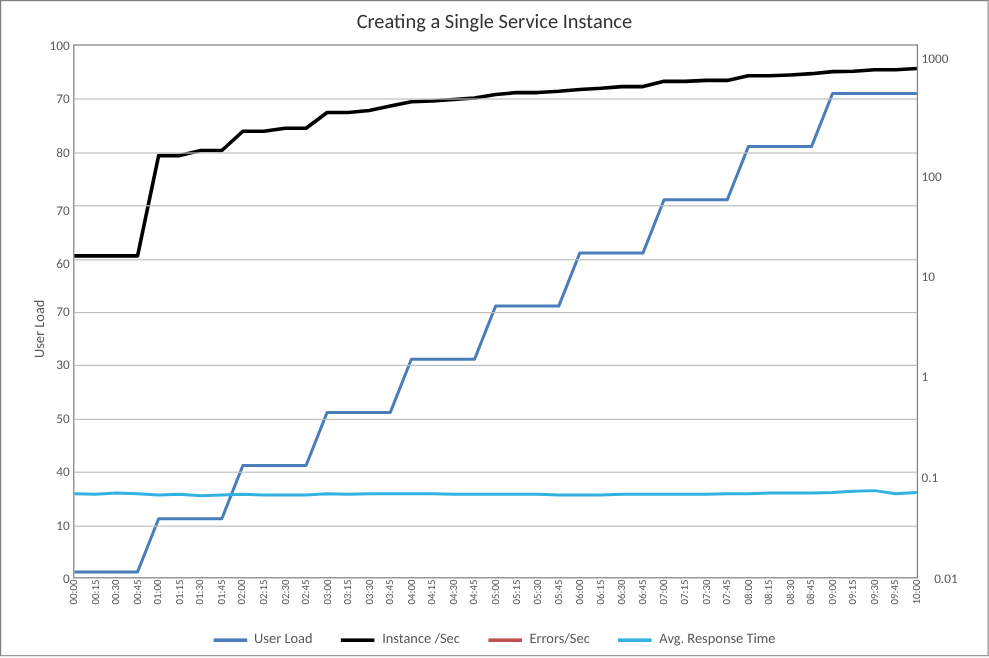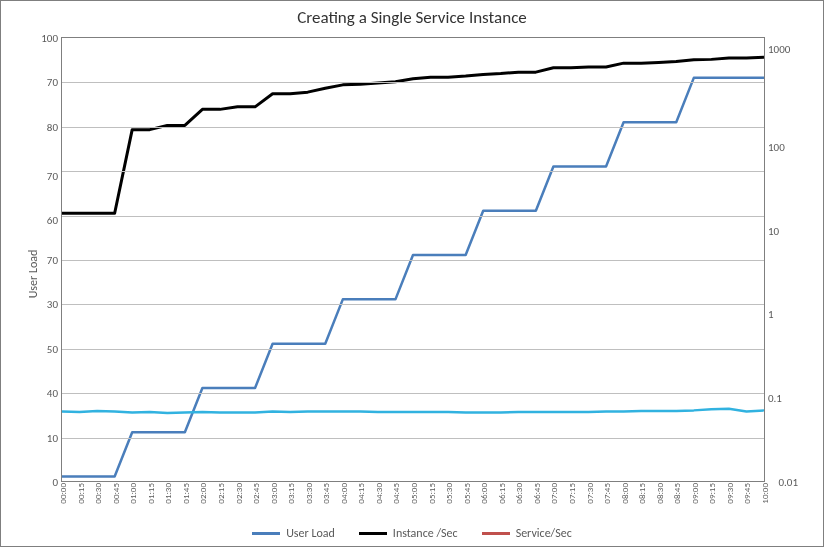--- a/index.html
+++ b/index.html
@@ -218,17 +218,21 @@
       <div class="legend-item">
         <div class="legend-swatch" style="border-top-color: rgb(74, 126, 187);"></div>
         <span>User Load</span>
       </div>
       <div class="legend-item">
         <div class="legend-swatch" style="border-top-color: rgb(0, 0, 0);"></div>
         <span>Instance /Sec</span>
       </div>
       <div class="legend-item">
         <div class="legend-swatch" style="border-top-color: rgb(192, 80, 77);"></div>
-        <span>Service/Sec</span>
+        <span>Errors/Sec</span>
+      </div>
+      <div class="legend-item">
+        <div class="legend-swatch" style="border-top-color: rgb(49, 178, 224);"></div>
+        <span>Avg. Response Time</span>
       </div>
     </div>
 
 </div>
 
 </body></html>

